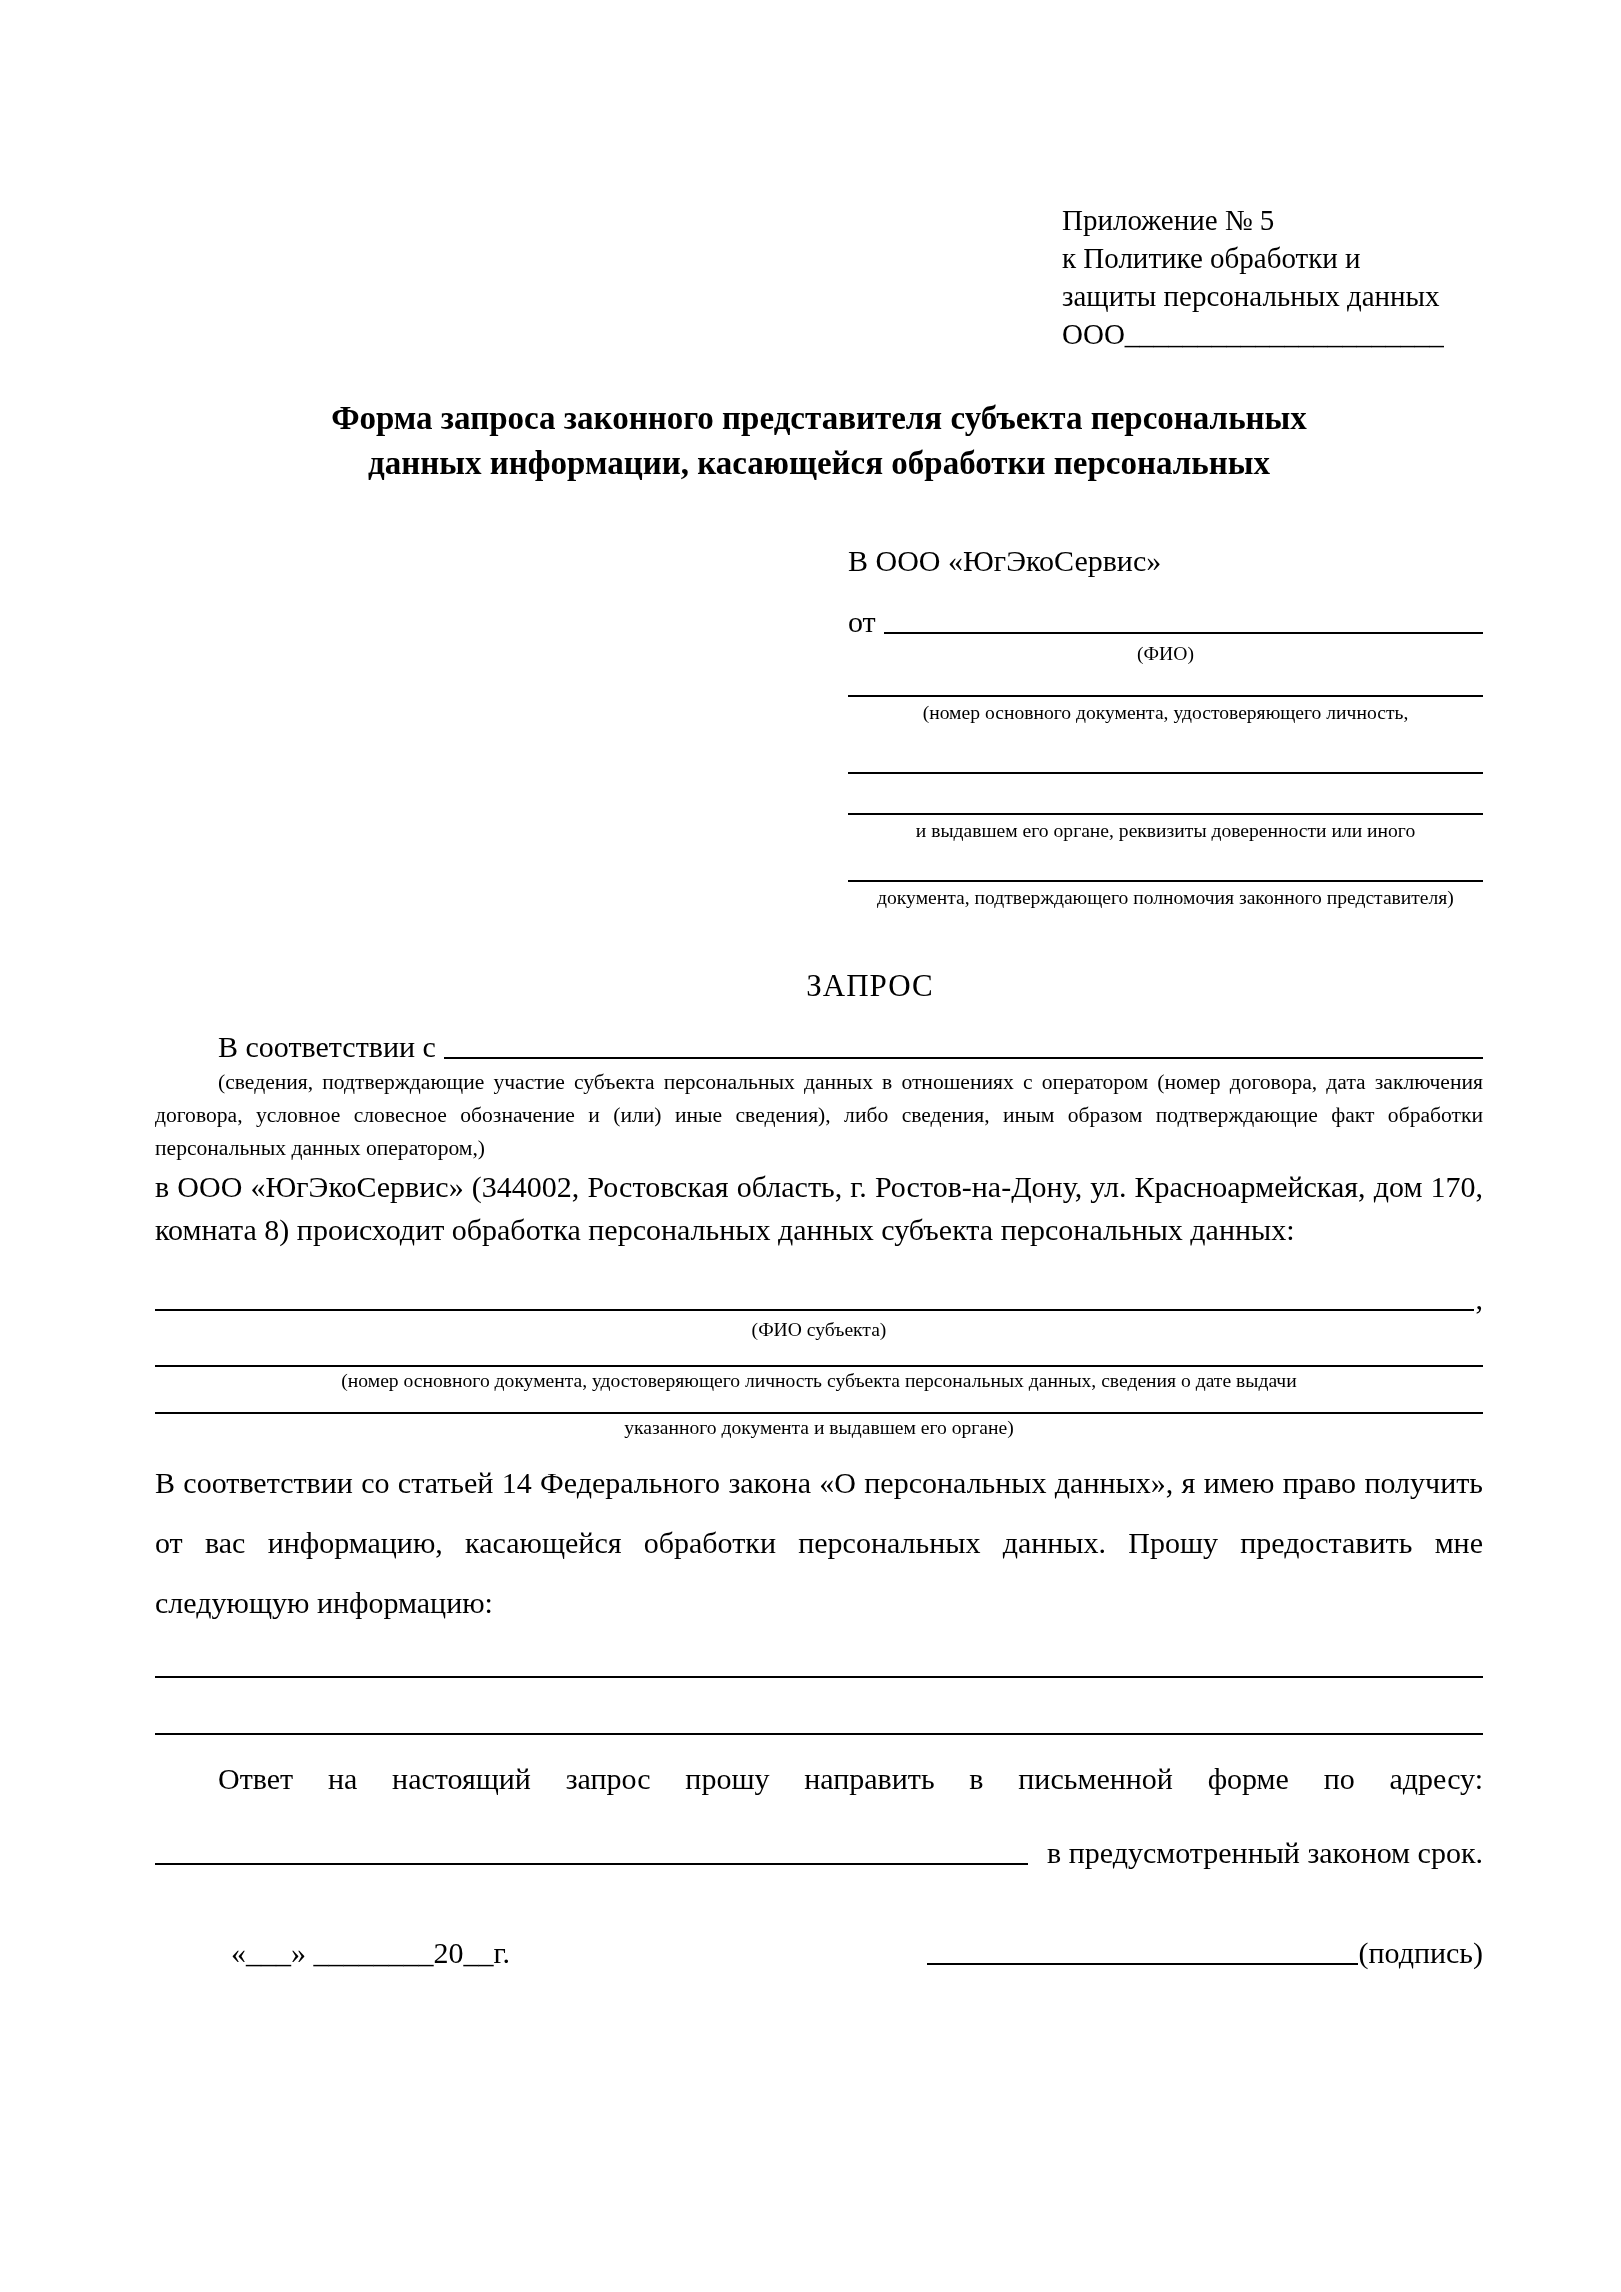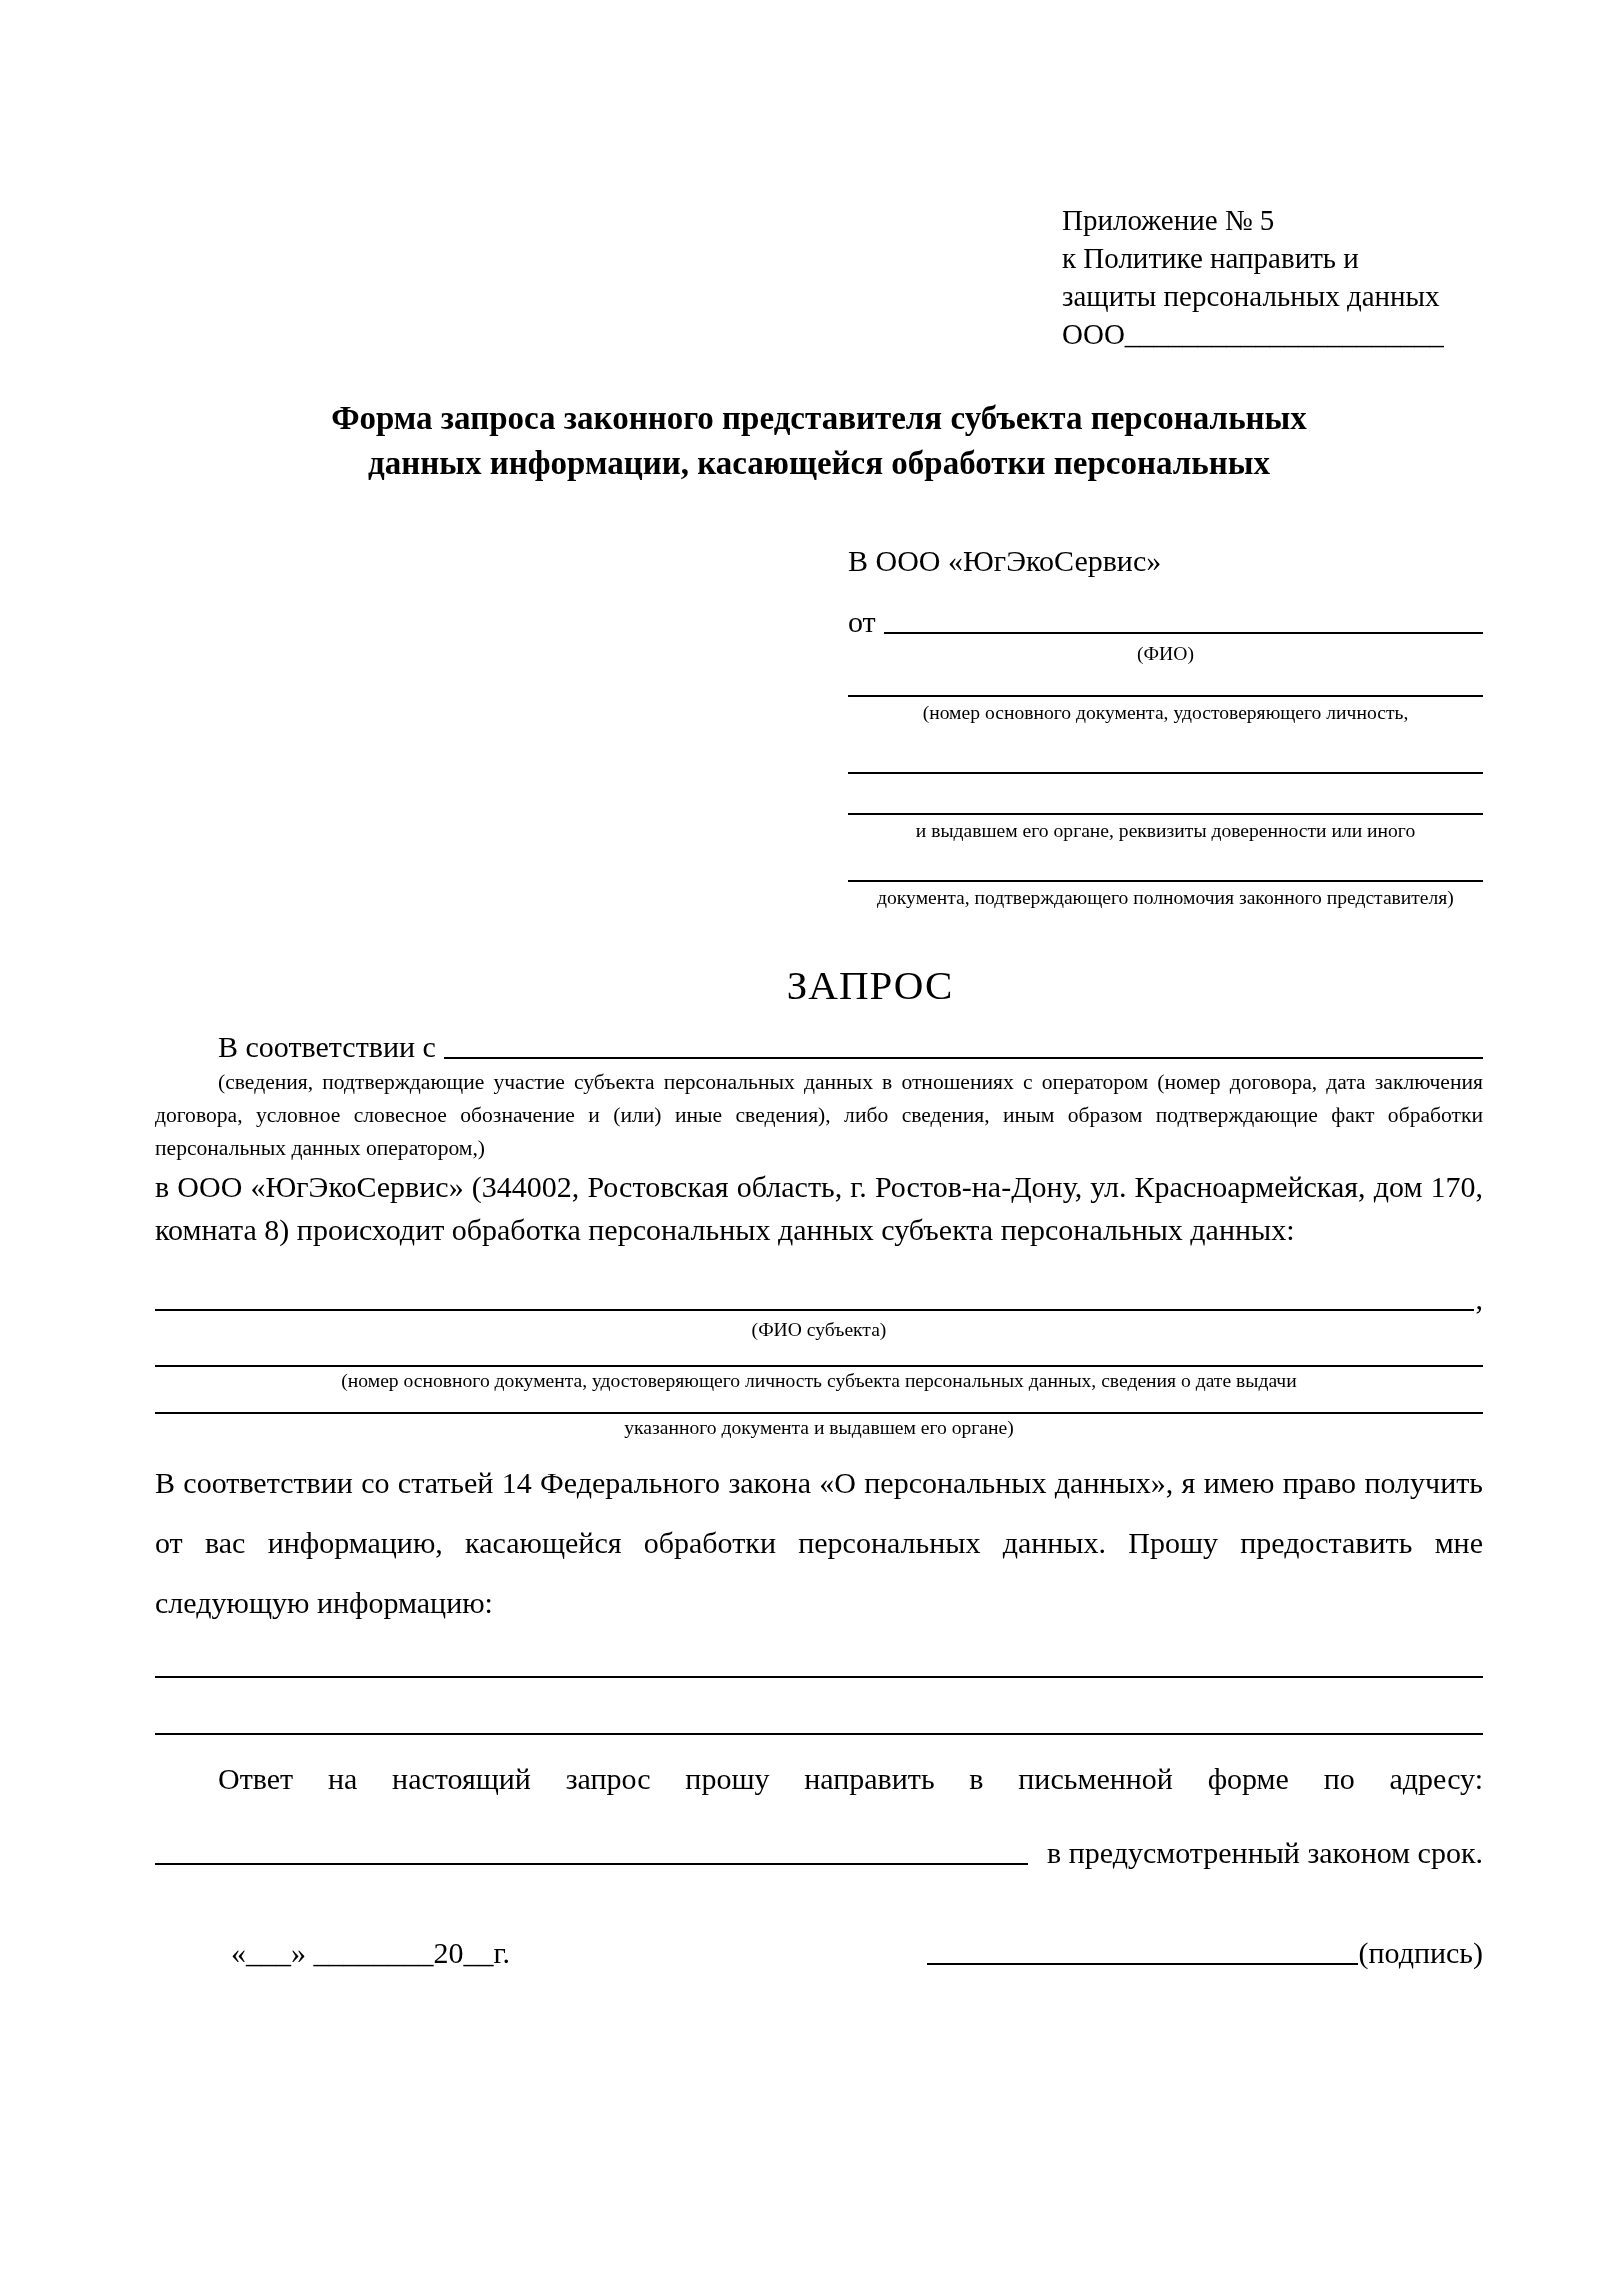--- a/index.html
+++ b/index.html
@@ -19,21 +19,21 @@
   
   .addressee { width:635px; margin-left:auto; margin-top:57px; font-size:30px; }
   .addr-org { line-height:36px; }
   .from-row { display:flex; align-items:flex-end; margin-top:20.6px; height:39px; }
   .from-row .lbl { white-space:nowrap; }
   .fill-line { flex:1 1 auto; border-bottom:2px solid #000; margin-bottom:4.9px; margin-left:7.8px; min-width:29px; }
   .addr-cap { font-size:19.6px; line-height:23.5px; text-align:center; margin-top:3.9px; }
   .addr-ul { height:0; border-bottom:2px solid #000; }
   .mt30 { margin-top:29px; } .mt49 { margin-top:48px; } .mt40 { margin-top:39px; } .mt38 { margin-top:37px; }
   
-  .zapros { margin-top:57px; text-align:center; font-size:41px; line-height:39px; position:relative; left:51px; letter-spacing:1px; }
+  .zapros { margin-top:57px; text-align:center; font-size:31px; line-height:39px; position:relative; left:51px; letter-spacing:1px; }
   .accordance { display:flex; align-items:flex-end; margin-top:17.6px; height:41px; font-size:30px; }
   .accordance .lbl { margin-left:63px; white-space:nowrap; }
   .acc-caption { font-size:21.6px; line-height:33px; text-align:justify; text-indent:63px; margin-top:2px; }
   .op-par { font-size:30px; line-height:43px; text-align:justify; margin-top:0; }
   .subject-row { display:flex; align-items:flex-end; height:35px; font-size:30px; }
   .subject-row .fill-line { margin-left:0; }
   .subject-row .comma { margin-left:2px; }
   .wide-cap { font-size:19.6px; line-height:23.5px; text-align:center; margin-top:2px; }
   .full-ul { height:0; border-bottom:2px solid #000; }
   .mt24 { margin-top:23.5px; } .mt20 { margin-top:19.6px; }
@@ -50,21 +50,21 @@
   .sig-line { width:431px; border-bottom:2px solid #000; margin-bottom:4.9px; }
   .sig-cap { white-space:nowrap; }
 </style>
 </head>
 <body>
 
 <div class="page">
 
   <div class="appendix">
     <div>Приложение № 5</div>
-    <div>к Политике направить и</div>
+    <div>к Политике обработки и</div>
     <div>защиты персональных данных</div>
     <div>ООО______________________</div>
   </div>
 
   <div class="title">
     <div>Форма запроса законного представителя субъекта персональных</div>
     <div>данных информации, касающейся обработки персональных</div>
   </div>
 
   <div class="addressee">

